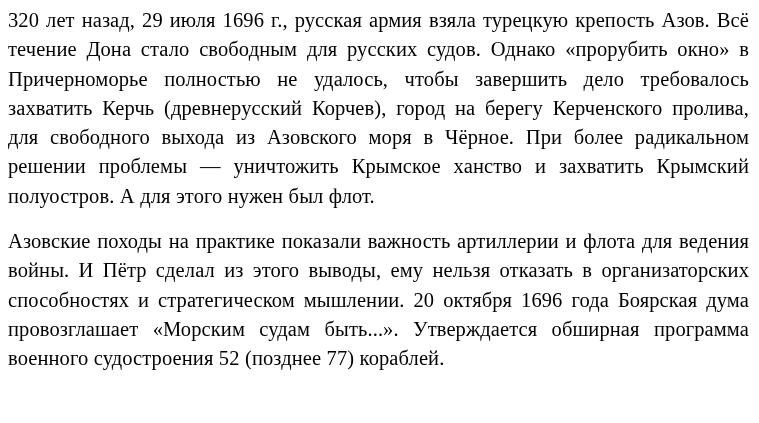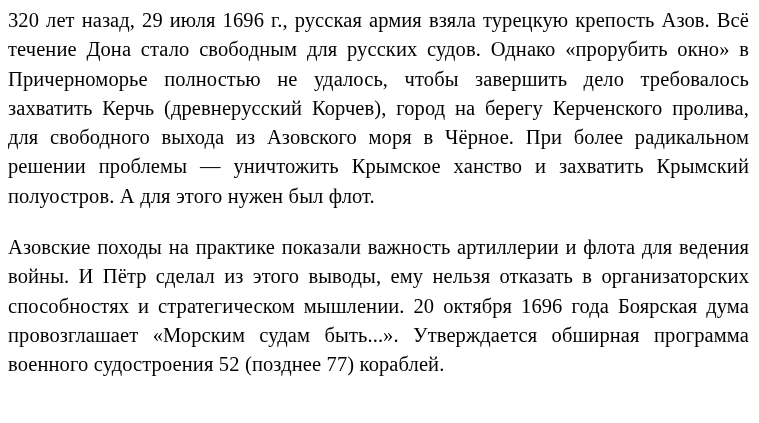--- a/index.html
+++ b/index.html
@@ -25,21 +25,21 @@
     text-align: justify;
     font-size: 20.5px;
     line-height: 29.3px;
     margin: 0;
     letter-spacing: 0.1px;
     word-spacing: 0.2px;
     -webkit-hyphens: none;
     hyphens: none;
   }
   .para + .para {
-    margin-top: 22px;
+    margin-top: 16px;
   }
 </style>
 </head>
 <body>
 
 <div class="page">
   <p class="para">320 лет назад, 29 июля 1696 г., русская армия взяла турецкую крепость Азов. Всё течение Дона стало свободным для русских судов. Однако «прорубить окно» в Причерноморье полностью не удалось, чтобы завершить дело требовалось захватить Керчь (древнерусский Корчев), город на берегу Керченского пролива, для свободного выхода из Азовского моря в Чёрное. При более радикальном решении проблемы — уничтожить Крымское ханство и захватить Крымский полуостров. А для этого нужен был флот.</p>
   <p class="para">Азовские походы на практике показали важность артиллерии и флота для ведения войны. И Пётр сделал из этого выводы, ему нельзя отказать в организаторских способностях и стратегическом мышлении. 20 октября 1696 года Боярская дума провозглашает «Морским судам быть...». Утверждается обширная программа военного судостроения 52 (позднее 77) кораблей.</p>
 </div>
 

